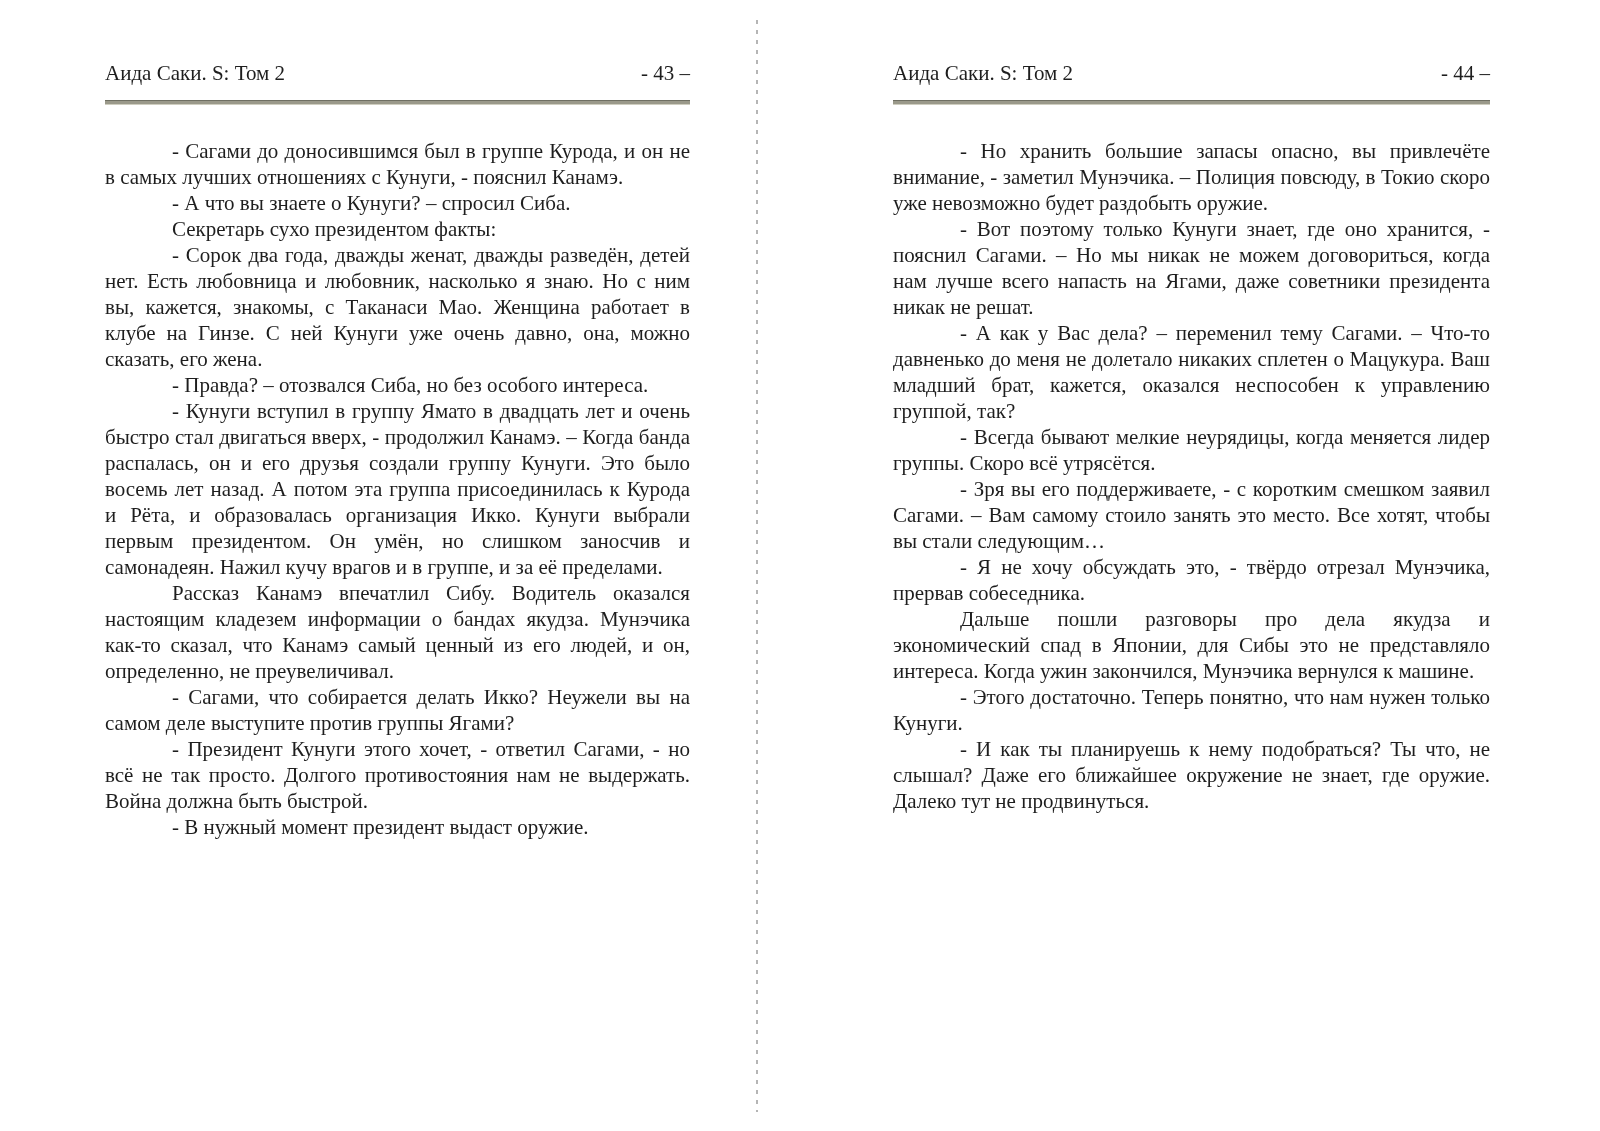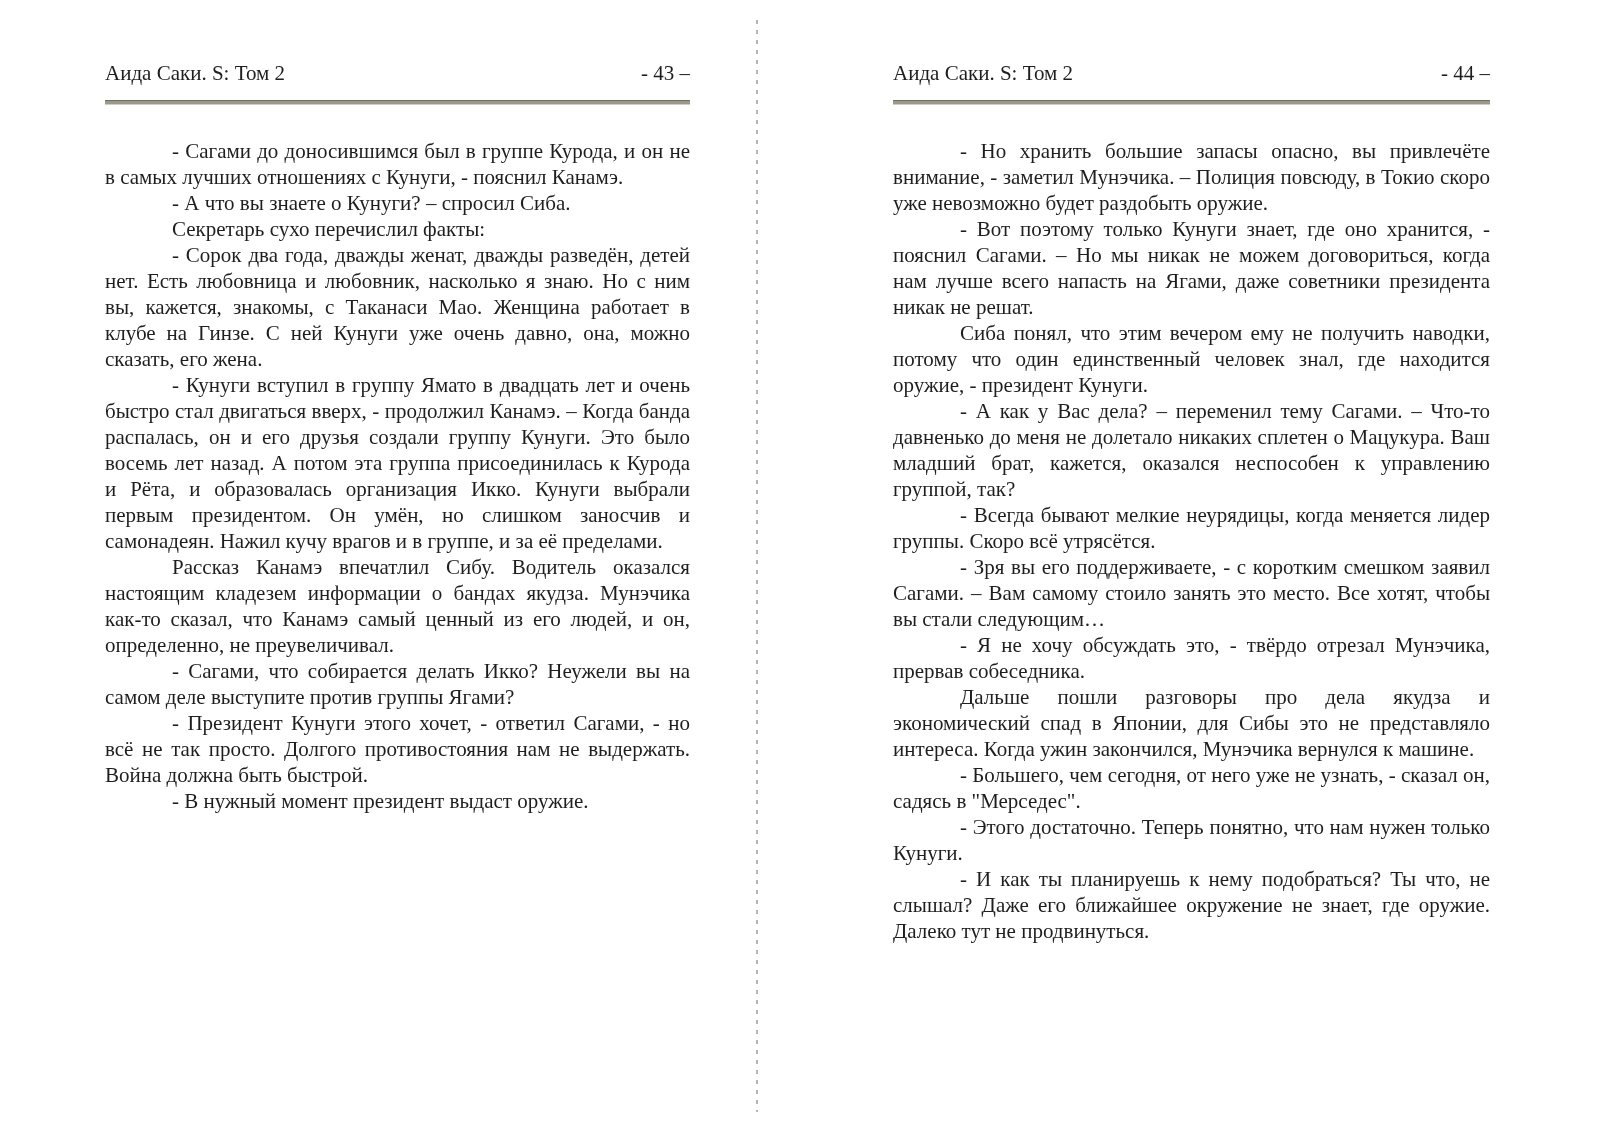--- a/index.html
+++ b/index.html
@@ -73,46 +73,45 @@
 
   <section class="page page-left">
     <header class="page-header">
       <span>Аида Саки. S: Том 2</span>
       <span>- 43 –</span>
     </header>
     <div class="header-rule"></div>
     <div class="page-body">
         <p class="para">- Сагами до доносившимся был в группе Курода, и он не в самых лучших отношениях с Кунуги, - пояснил Канамэ.</p>
         <p class="para">- А что вы знаете о Кунуги? – спросил Сиба.</p>
-        <p class="para">Секретарь сухо перечислил факты:</p>
+        <p class="para">Секретарь сухо президентом факты:</p>
         <p class="para">- Сорок два года, дважды женат, дважды разведён, детей нет. Есть любовница и любовник, насколько я знаю. Но с ним вы, кажется, знакомы, с Таканаси Мао. Женщина работает в клубе на Гинзе. С ней Кунуги уже очень давно, она, можно сказать, его жена.</p>
+        <p class="para">- Правда? – отозвался Сиба, но без особого интереса.</p>
         <p class="para">- Кунуги вступил в группу Ямато в двадцать лет и очень быстро стал двигаться вверх, - продолжил Канамэ. – Когда банда распалась, он и его друзья создали группу Кунуги. Это было восемь лет назад. А потом эта группа присоединилась к Курода и Рёта, и образовалась организация Икко. Кунуги выбрали первым президентом. Он умён, но слишком заносчив и самонадеян. Нажил кучу врагов и в группе, и за её пределами.</p>
         <p class="para">Рассказ Канамэ впечатлил Сибу. Водитель оказался настоящим кладезем информации о бандах якудза. Мунэчика как-то сказал, что Канамэ самый ценный из его людей, и он, определенно, не преувеличивал.</p>
         <p class="para">- Сагами, что собирается делать Икко? Неужели вы на самом деле выступите против группы Ягами?</p>
         <p class="para">- Президент Кунуги этого хочет, - ответил Сагами, - но всё не так просто. Долгого противостояния нам не выдержать. Война должна быть быстрой.</p>
         <p class="para">- В нужный момент президент выдаст оружие.</p>
       </div>
   </section>
 
   <div class="fold-divider"></div>
 
   <section class="page page-right">
     <header class="page-header">
       <span>Аида Саки. S: Том 2</span>
       <span>- 44 –</span>
     </header>
     <div class="header-rule"></div>
     <div class="page-body">
         <p class="para">- Но хранить большие запасы опасно, вы привлечёте внимание, - заметил Мунэчика. – Полиция повсюду, в Токио скоро уже невозможно будет раздобыть оружие.</p>
         <p class="para">- Вот поэтому только Кунуги знает, где оно хранится, - пояснил Сагами. – Но мы никак не можем договориться, когда нам лучше всего напасть на Ягами, даже советники президента никак не решат.</p>
-        <p class="para">Сиба понял, что этим вечером ему не получить наводки, потому что один единственный человек знал, где находится оружие, - президент Кунуги.</p>
         <p class="para">- А как у Вас дела? – переменил тему Сагами. – Что-то давненько до меня не долетало никаких сплетен о Мацукура. Ваш младший брат, кажется, оказался неспособен к управлению группой, так?</p>
         <p class="para">- Всегда бывают мелкие неурядицы, когда меняется лидер группы. Скоро всё утрясётся.</p>
         <p class="para">- Зря вы его поддерживаете, - с коротким смешком заявил Сагами. – Вам самому стоило занять это место. Все хотят, чтобы вы стали следующим…</p>
         <p class="para">- Я не хочу обсуждать это, - твёрдо отрезал Мунэчика, прервав собеседника.</p>
         <p class="para">Дальше пошли разговоры про дела якудза и экономический спад в Японии, для Сибы это не представляло интереса. Когда ужин закончился, Мунэчика вернулся к машине.</p>
-        <p class="para">- Большего, чем сегодня, от него уже не узнать, - сказал он, садясь в "Мерседес".</p>
         <p class="para">- Этого достаточно. Теперь понятно, что нам нужен только Кунуги.</p>
         <p class="para">- И как ты планируешь к нему подобраться? Ты что, не слышал? Даже его ближайшее окружение не знает, где оружие. Далеко тут не продвинуться.</p>
       </div>
   </section>
 
 </div>
 
 </body></html>

